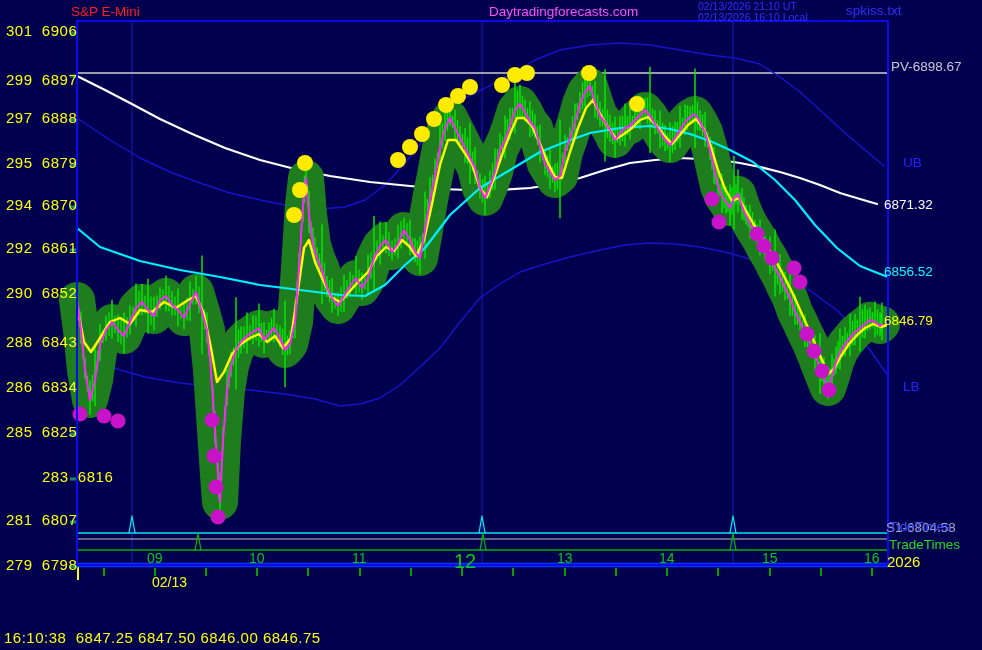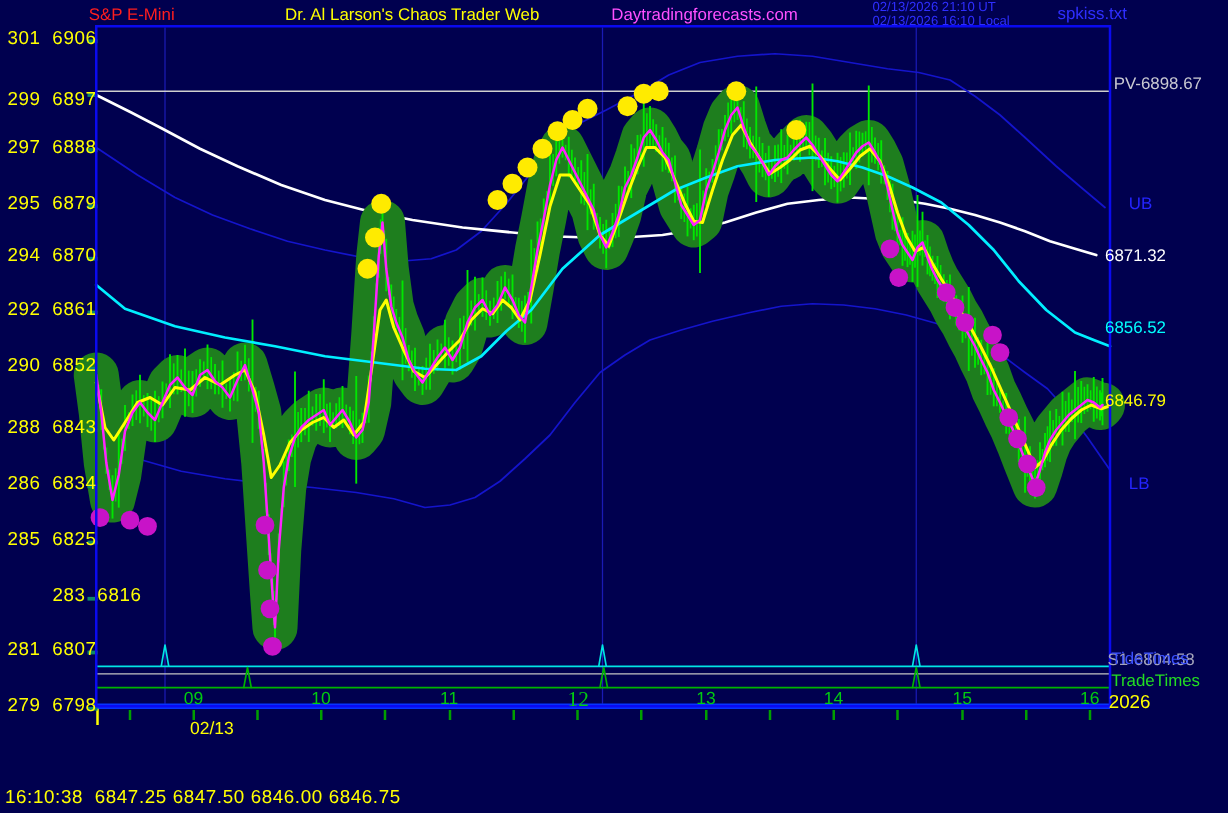--- a/index.html
+++ b/index.html
@@ -433,21 +433,20 @@
       <line x1="70" y1="344" x2="78" y2="344" stroke="#0E8868" stroke-width="3"></line>
       <line x1="70" y1="389" x2="78" y2="389" stroke="#0E8868" stroke-width="3"></line>
       <line x1="70" y1="434" x2="78" y2="434" stroke="#0E8868" stroke-width="3"></line>
       <line x1="70" y1="479" x2="78" y2="479" stroke="#0E8868" stroke-width="3"></line>
       <line x1="70" y1="522" x2="78" y2="522" stroke="#0E8868" stroke-width="3"></line>
       <line x1="70" y1="567" x2="78" y2="567" stroke="#0E8868" stroke-width="3"></line>
       <rect x="77" y="21" width="811" height="544" fill="none" stroke="#0A0AF0" stroke-width="2"></rect>
     </svg>
 
   <div class="lbl red h13" style="left:71px;top:5px;">S&amp;P E-Mini</div>
-  <div class="lbl yellow h13" style="left:228px;top:5px;">Dr. Al Larson's Chaos Trader Web</div>
   <div class="lbl magenta h13" style="left:489px;top:5px;text-align:center;">Daytradingforecasts.com</div>
   <div class="lbl blue h10" style="left:698px;top:1px;">02/13/2026 21:10 UT</div>
   <div class="lbl blue h10" style="left:698px;top:12px;">02/13/2026 16:10 Local</div>
   <div class="lbl blue h13" style="left:846px;top:4px;">spkiss.txt</div>
 
   <div id="y-axis">
       <div class="lbl yellow ax" style="left: 6px; top: 23px;">301  6906</div>
       <div class="lbl yellow ax" style="left: 6px; top: 72px;">299  6897</div>
       <div class="lbl yellow ax" style="left: 6px; top: 110px;">297  6888</div>
       <div class="lbl yellow ax" style="left: 6px; top: 155px;">295  6879</div>
@@ -459,32 +458,32 @@
       <div class="lbl yellow ax" style="left: 6px; top: 424px;">285  6825</div>
       <div class="lbl yellow ax" style="left: 6px; top: 469px; margin-left: 36px;">283  6816</div>
       <div class="lbl yellow ax" style="left: 6px; top: 512px;">281  6807</div>
       <div class="lbl yellow ax" style="left: 6px; top: 557px;">279  6798</div>
     </div>
 
   <div id="x-axis">
       <div class="lbl green" style="left: 147px; top: 551px; font-size: 14px;">09</div>
       <div class="lbl green" style="left: 249px; top: 551px; font-size: 14px;">10</div>
       <div class="lbl green" style="left: 352px; top: 551px; font-size: 14px;">11</div>
-      <div class="lbl green" style="left: 454px; top: 551px; font-size: 17px; font-family: Liberation Serif, serif;">12</div>
+      <div class="lbl green" style="left: 454px; top: 551px; font-size: 20px;">12</div>
       <div class="lbl green" style="left: 557px; top: 551px; font-size: 14px;">13</div>
       <div class="lbl green" style="left: 659px; top: 551px; font-size: 14px;">14</div>
       <div class="lbl green" style="left: 762px; top: 551px; font-size: 14px;">15</div>
       <div class="lbl green" style="left: 864px; top: 551px; font-size: 14px;">16</div>
     </div>
   <div class="lbl yellow" style="left:152px;top:575px;font-size:14px;">02/13</div>
 
   <div class="lbl silver h13" style="left:891px;top:60px;">PV-6898.67</div>
   <div class="lbl deepblue h13" style="left:903px;top:156px;">UB</div>
   <div class="lbl white h13" style="left:884px;top:198px;">6871.32</div>
-  <div class="lbl cyan h13" style="left:884px;top:255px;">6856.52</div>
+  <div class="lbl cyan h13" style="left:884px;top:265px;">6856.52</div>
   <div class="lbl yellow h13" style="left:884px;top:314px;">6846.79</div>
   <div class="lbl deepblue h13" style="left:903px;top:380px;">LB</div>
 
   <div class="lbl gray h13" style="left:886px;top:521px;">S1-6804.58</div>
   <div class="lbl h13" style="left:889px;top:520px;color:#3A50FF;">TideTimes</div>
   <div class="lbl h13" style="left:889px;top:538px;color:#22DD22;">TradeTimes</div>
   <div class="lbl yellow" style="left:887px;top:554px;font-size:15px;">2026</div>
 
   <div class="lbl yellow ax" style="left:4px;top:630px;"><span>16:10:38</span>  <span>6847.25 6847.50 6846.00 6846.75</span></div>
 

